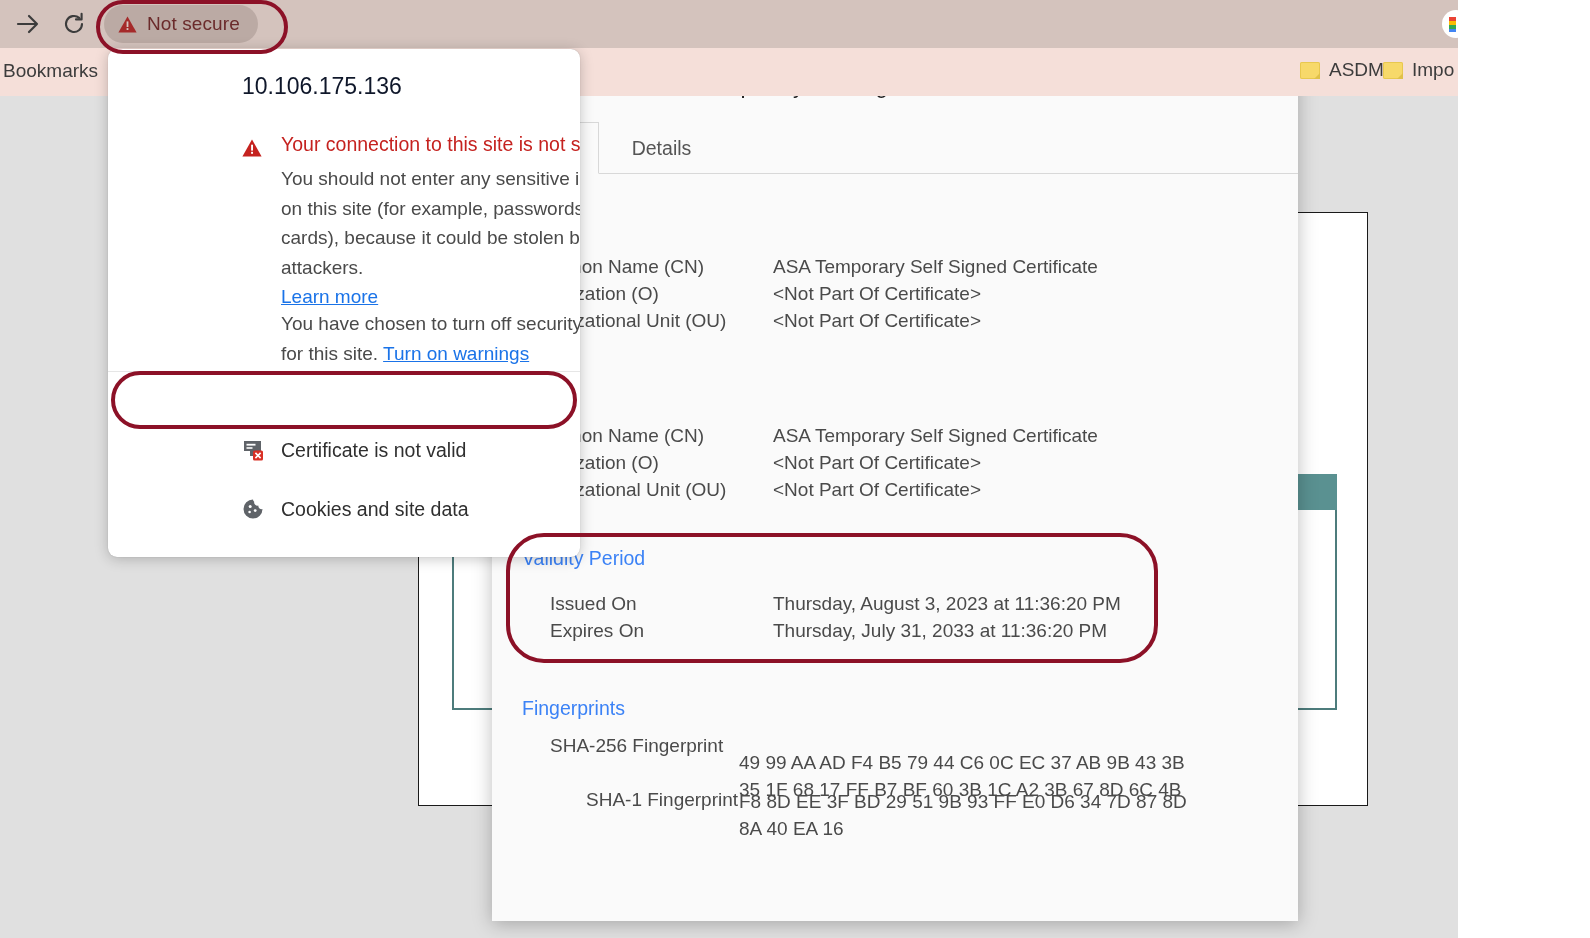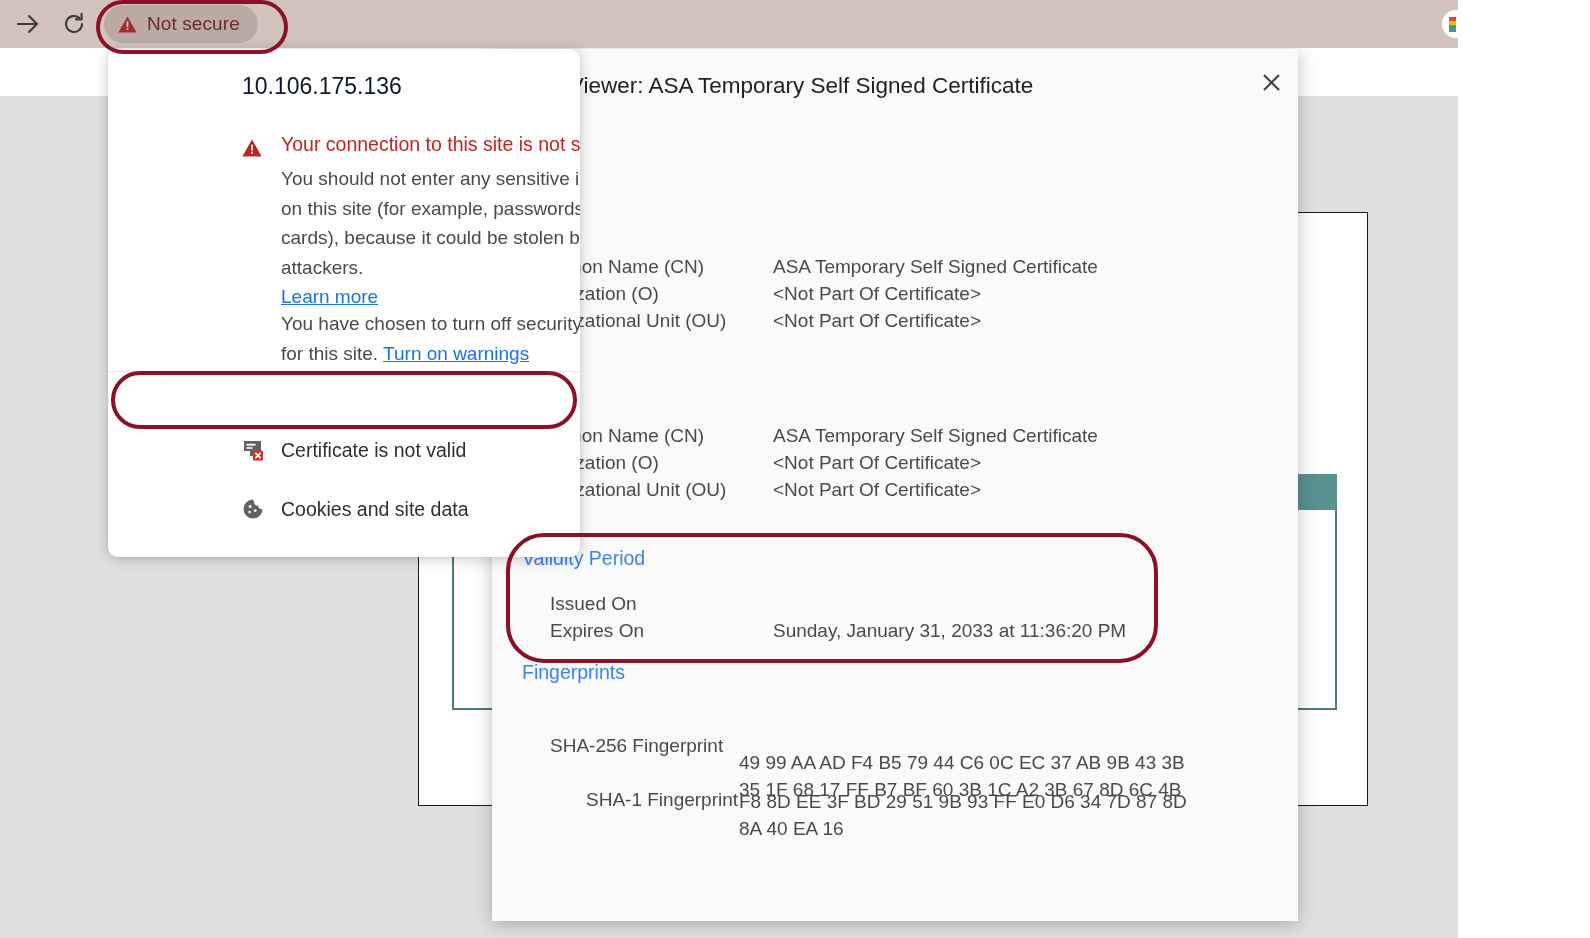--- a/index.html
+++ b/index.html
@@ -229,43 +229,48 @@
   </div>
 
   <div class="cert-dialog">
     <div class="cert-title">cate Viewer: ASA Temporary Self Signed Certificate</div>
     <div class="cert-close">
       <svg width="19" height="19" viewBox="0 0 19 19" aria-hidden="true">
         <path d="M2 2 L17 17 M17 2 L2 17" stroke="#444" stroke-width="2.2" fill="none"></path>
       </svg>
     </div>
 
+    <div class="cert-tabs">
+      <div class="cert-tab active" id="tab-general">l</div>
+      <div class="cert-tab" id="tab-details">Details</div>
+    </div>
 
     <div class="cert-section-head" style="top:162px;">To</div>
     <div class="cert-row-label" style="top:207px;">mmon Name (CN)</div>
     <div class="cert-row-value" style="top:207px;">ASA Temporary Self Signed Certificate</div>
     <div class="cert-row-label" style="top:234px;">anization (O)</div>
     <div class="cert-row-value" style="top:234px;">&lt;Not Part Of Certificate&gt;</div>
     <div class="cert-row-label" style="top:261px;">anizational Unit (OU)</div>
     <div class="cert-row-value" style="top:261px;">&lt;Not Part Of Certificate&gt;</div>
 
     <div class="cert-section-head" style="top:331px;">By</div>
     <div class="cert-row-label" style="top:376px;">mmon Name (CN)</div>
     <div class="cert-row-value" style="top:376px;">ASA Temporary Self Signed Certificate</div>
     <div class="cert-row-label" style="top:403px;">anization (O)</div>
     <div class="cert-row-value" style="top:403px;">&lt;Not Part Of Certificate&gt;</div>
     <div class="cert-row-label" style="top:430px;">anizational Unit (OU)</div>
     <div class="cert-row-value" style="top:430px;">&lt;Not Part Of Certificate&gt;</div>
 
     <div class="cert-section-head" style="top:498px;">Validity Period</div>
     <div class="cert-row-label" style="top:544px;">Issued On</div>
+    <div class="cert-row-value" style="top:544px;">Thursday, August 3, 2023 at 11:36:20 PM</div>
     <div class="cert-row-label" style="top:571px;">Expires On</div>
-    <div class="cert-row-value" style="top:571px;">Sunday, January 31, 2033 at 11:36:20 PM</div>
-
-    <div class="cert-section-head" style="top:612px;">Fingerprints</div>
+    <div class="cert-row-value" style="top:571px;">Thursday, July 31, 2033 at 11:36:20 PM</div>
+
+    <div class="cert-section-head" style="top:648px;">Fingerprints</div>
     <div class="cert-row-label" style="top:686px;">SHA-256 Fingerprint</div>
     <div class="fp-value" style="top:700px;">49 99 AA AD F4 B5 79 44 C6 0C EC 37 AB 9B 43 3B
 35 1F 68 17 FF B7 BF 60 3B 1C A2 3B 67 8D 6C 4B</div>
     <div class="cert-row-label" style="top:740px;margin-left:36px;">SHA-1 Fingerprint</div>
     <div class="fp-value" style="top:739px;">F8 8D EE 3F BD 29 51 9B 93 FF E0 D6 34 7D 87 8D
 8A 40 EA 16</div>
   </div>
 
   <div class="toolbar">
     <div class="nav-fwd">
@@ -295,20 +300,31 @@
     <div class="profile-badge">
       <svg class="g" width="13" height="20" viewBox="0 0 13 20" aria-hidden="true">
         <path d="M0 3 H7 V7 H0 Z" fill="#ea4335"></path>
         <path d="M0 7 H7 V11 H0 Z" fill="#fbbc05"></path>
         <path d="M0 11 H7 V15 H0 Z" fill="#34a853"></path>
         <path d="M0 15 H7 V18 H0 Z" fill="#4285f4"></path>
       </svg>
     </div>
   </div>
 
+  <div class="bookmarks-bar">
+    <div class="bm-label">Bookmarks</div>
+    <div class="bm-item i1">
+      <span class="folder-ico"></span>
+      <span>ASDM</span>
+    </div>
+    <div class="bm-item i2">
+      <span class="folder-ico"></span>
+      <span>Impo</span>
+    </div>
+  </div>
 
   <div class="site-bubble">
     <div class="bubble-host">10.106.175.136</div>
 
     <div class="bubble-warn-row">
       <span class="bubble-warn-icon">
         <svg width="20" height="18" viewBox="0 0 20 18" aria-hidden="true">
           <path d="M10 0.6 L19.6 17.4 H0.4 Z" fill="#c5221f"></path>
           <rect x="9.1" y="5.7" width="1.9" height="5.9" fill="#ffffff"></rect>
           <rect x="9.1" y="12.8" width="1.9" height="2" fill="#ffffff"></rect>

